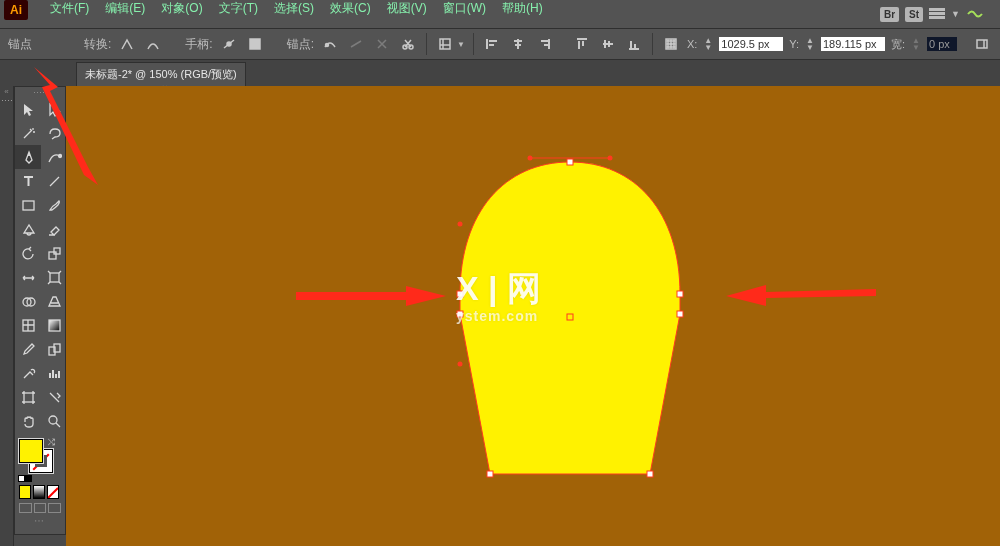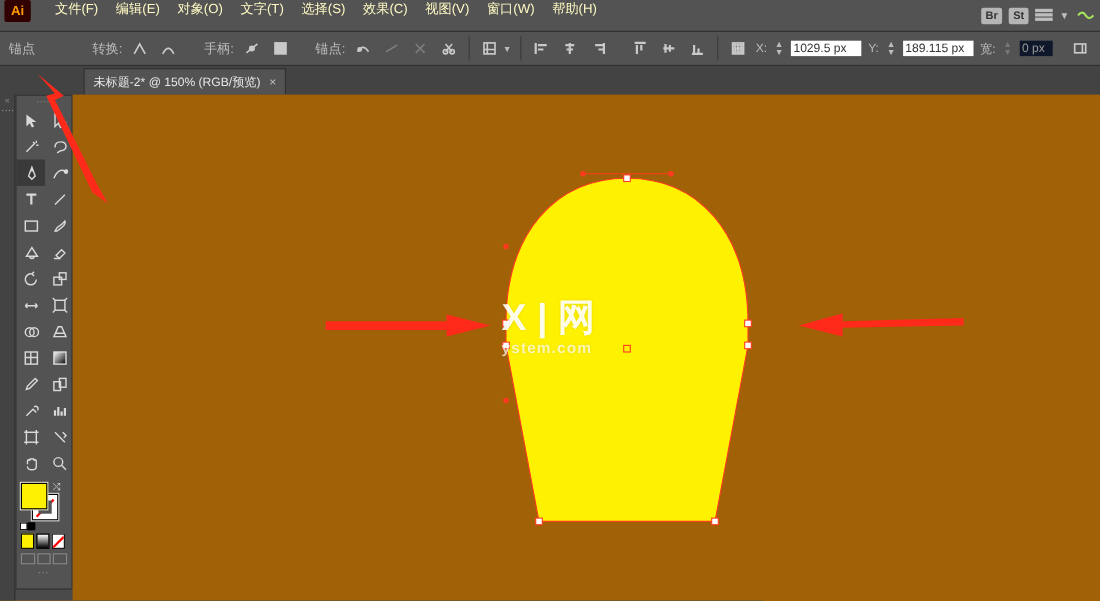--- a/index.html
+++ b/index.html
@@ -1,41 +1,41 @@
 <!DOCTYPE html>
 <html><head>
 <meta charset="utf-8">
 <style>
 * { margin:0; padding:0; box-sizing:border-box; font-family:"Microsoft YaHei",Arial,sans-serif; user-select:none; }
 body { width:1000px; height:546px; background:#4a4a4a; overflow:hidden; position:relative; }
 
 
 .menubar { height:28px; background:#535353; display:flex; padding-left:4px; }
 .ai-logo { width:24px; height:20px; background:#310000; color:#ff9a00; font-weight:bold; font-size:12px; display:flex; align-items:center; justify-content:center; border-radius:2px; margin-right:14px; }
-.menu-item { color:#fef9c3; font-size:12px; padding:0 8px; cursor:pointer; }
-.menubar .right { margin-left:auto; display:flex; align-items:center; gap:6px; padding-right:4px; }
+.menu-item { color:#86efac; font-size:12px; padding:0 8px; cursor:pointer; }
+.menubar .right { margin-left:auto; display:flex; align-items:center; gap:6px; padding-right:16px; }
 .badge { background:#b5b5b5; color:#333; font-size:10px; font-weight:bold; padding:2px 4px; border-radius:2px; }
 .layout-icon { width:16px; height:14px; display:inline-block; }
 .layout-icon span{display:block;height:3px;background:#bdbdbd;margin:1px 0;}
 
 
 .control-bar { height:32px; background:#535353; border-top:1px solid #2f2f2f; border-bottom:1px solid #2f2f2f; display:flex; align-items:center; gap:6px; padding:0 8px; color:#c9c9c9; font-size:12px; }
 .ctl-label { color:#bdbdbd; }
 .ctl-icon { width:20px; height:20px; display:flex; align-items:center; justify-content:center; color:#c9c9c9; cursor:pointer; border-radius:2px; }
 .ctl-icon svg { width:14px; height:14px; stroke:#c9c9c9; fill:none; stroke-width:1.5; }
 .sep { width:1px; height:22px; background:#3a3a3a; margin:0 2px; }
 .coord-label { color:#bdbdbd; font-size:11px; }
 .coord-input { background:#fff; color:#333; font-size:11px; padding:1px 2px; width:64px; border:none; }
 .coord-input.disabled { background:#0f172a; color:#999; width:30px; }
 .ctl-icon.disabled { opacity:.35; }
 
 
 .tab-row { height:26px; background:#434343; display:flex; align-items:flex-end; padding-left:4px; }
 .left-gap { width:72px; height:26px;}
-.doc-tab { height:24px; background:#535353; color:#e6e6e6; font-size:11px; display:flex; align-items:center; padding:4px 8px; border-top:1px solid #2f2f2f; border-left:1px solid #2f2f2f; border-right:1px solid #2f2f2f; }
+.doc-tab { height:24px; background:#535353; color:#e6e6e6; font-size:11px; display:flex; align-items:center; padding:4px 8px; border-top:1px solid #2f2f2f; border-left:1px solid #2f2f2f; border-right:1px solid #2f2f2f;flex-direction:column; }
 .doc-tab .close { margin-left:8px; font-size:11px; cursor:pointer; color:#bdbdbd; }
 
 
 .left-well { position:absolute; left:0; top:86px; width:14px; height:460px; background:#434343; border-right:1px solid #2f2f2f; }
 .left-well .dots { display:flex; gap:2px; justify-content:center; margin-top:4px; }
 .left-well .dots span { width:1px; height:1px; background:#999; }
 .left-well .chev { color:#888; font-size:8px; text-align:center; margin-top:1px;}
 
 
 .toolbox { position:absolute; left:14px; top:86px; width:52px; background:#535353; border:1px solid #2f2f2f; padding-bottom:6px; }

